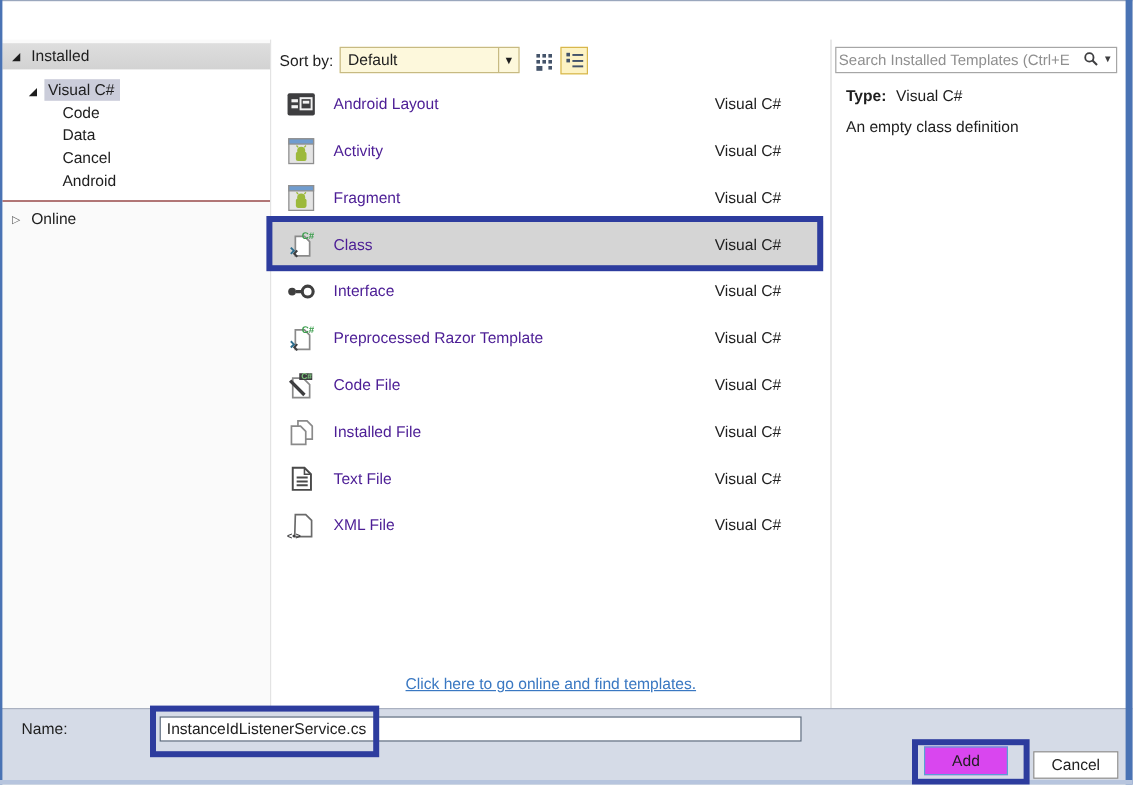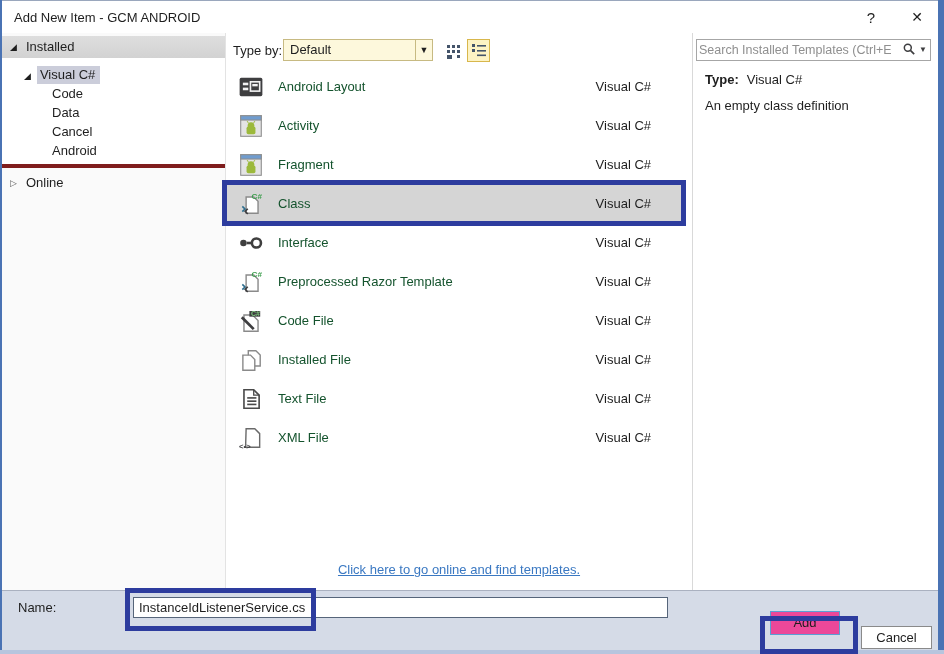--- a/index.html
+++ b/index.html
@@ -24,21 +24,21 @@
   .tb-help  { left:852px; }
   .tb-close { left:898px; font-size:14px; }
 
   
   .sidebar { position:absolute; left:2px; top:33px; width:223px; height:557px; background:#fafafa; }
   .installed-header { position:absolute; left:0; top:3px; width:223px; height:22px;
     background:linear-gradient(#dedede,#d2d2d2); line-height:22px; }
   .installed-header .arrow { position:absolute; left:8px; top:0; font-size:9px; color:#1e1e1e; }
   .installed-header .lbl { position:absolute; left:24px; top:0; }
   .tree-box { position:absolute; left:0; top:25px; width:223px; height:110px; background:#fff;
-    border-bottom:4px solid #7f1d1d; }
+    border-bottom:1px solid #7f1d1d; }
   .tree-item { position:absolute; height:19px; line-height:19px; white-space:nowrap; }
   .tree-root { left:22px; top:7px; }
   .tree-root .arrow { font-size:9px; margin-right:6px; }
   .tree-root .sel { background:#cbcdda; padding:1px 5px 2px 3px; }
   .tree-child { left:50px; }
   .online-row { position:absolute; left:0; top:140px; height:20px; line-height:20px; }
   .online-row .arrow { position:absolute; left:8px; font-size:9px; color:#5a5a5a; }
   .online-row .lbl { position:absolute; left:24px; }
   .v-divider { position:absolute; top:33px; width:1px; height:557px; background:#e0e0e0; }
 
@@ -53,21 +53,21 @@
   .view-small { left:444px; top:41px; width:20px; height:20px; }
   .view-list  { left:467px; top:39px; width:23px; height:23px; background:#fdf3c4; border-color:#d8b74c; }
   .view-btn svg { display:block; margin:2px auto 0; }
 
   
   .tpl-list { position:absolute; left:226px; top:67px; width:460px; }
   .tpl-row { position:relative; height:39px; display:flex; align-items:center; }
   .tpl-row.selected { background:#d5d5d5; }
   .tpl-icon { width:26px; height:26px; margin-left:12px; flex:0 0 26px; }
   .tpl-icon svg { width:26px; height:26px; display:block; }
-  .tpl-name { margin-left:14px; color:#14532d; }
+  .tpl-name { margin-left:14px; color:#4c1d95; }
   .tpl-lang { margin-left:auto; margin-right:35px; color:#1e1e1e; }
 
   .list-divider { left:692px; background:#d9d9d9; }
   .sidebar-divider { left:225px; background:#e3e3e3; }
 
   .online-link-wrap { position:absolute; left:226px; top:562px; width:466px; text-align:center; }
   .online-link { color:#3a78c2; text-decoration:underline; }
 
   
   .search-box { position:absolute; left:696px; top:39px; width:235px; height:22px;
@@ -84,41 +84,36 @@
 
   
   .footer { position:absolute; left:0; top:590px; width:944px; height:64px; background:#d5dbe7;
     border-top:1px solid #aab1c0; }
   .name-label { position:absolute; left:18px; top:9px; }
   .name-input { position:absolute; left:133px; top:6px; width:535px; height:21px;
     border:1px solid #56657a; background:#fff; font-family:"Liberation Sans", sans-serif;
     font-size:13px; color:#1e1e1e; padding:0 0 0 5px; outline:none; }
   .btn { position:absolute; text-align:center; font-family:"Liberation Sans", sans-serif;
     font-size:13px; color:#1e1e1e; }
-  .btn-add { left:770px; top:20px; width:70px; height:24px; background:#ec4899;
+  .btn-add { left:770px; top:31px; width:70px; height:24px; background:#d946ef;
     border:1px solid #5a9fd4; line-height:22px; }
   .btn-cancel { left:861px; top:35px; width:71px; height:23px; background:#ffffff;
     border:1px solid #8a8a8a; line-height:21px; }
 
   
   .annotation { position:absolute; border:5px solid #2d3c9e; pointer-events:none; z-index:50; }
   .ann-class { left:222px; top:180px; width:464px; height:46px; }
   .ann-name  { left:125px; top:588px; width:191px; height:43px; }
   .ann-add   { left:760px; top:616px; width:98px; height:38px; }
 </style>
 </head>
 <body>
 
 <div id="window">
 
-  <div class="titlebar">
-    <span class="title-text">Add New Item - GCM ANDROID</span>
-    <span class="tb-btn tb-help">?</span>
-    <span class="tb-btn tb-close">✕</span>
-  </div>
 
   <div class="sidebar">
     <div class="installed-header">
       <span class="arrow">◢</span>
       <span class="lbl">Installed</span>
     </div>
     <div class="tree-box">
       <div class="tree-item tree-root">
         <span class="arrow">◢</span><span class="sel">Visual C#</span>
       </div>
@@ -136,21 +131,21 @@
       </div>
     </div>
     <div class="online-row">
       <span class="arrow">▷</span>
       <span class="lbl">Online</span>
     </div>
   </div>
   <div class="v-divider sidebar-divider"></div>
   <div class="v-divider list-divider"></div>
 
-  <span class="sort-label">Type by:</span>
+  <span class="sort-label">Sort by:</span>
   <div class="combo">
     <span class="val">Default</span>
     <span class="combo-arrow">▼</span>
   </div>
   <div class="view-btn view-small">
     <svg viewBox="0 0 16 16" width="16" height="16">
       <g fill="#44546a">
         <rect x="1" y="1" width="3" height="3"></rect>
           <rect x="6" y="1" width="3" height="3"></rect>
           <rect x="11" y="1" width="3" height="3"></rect>

